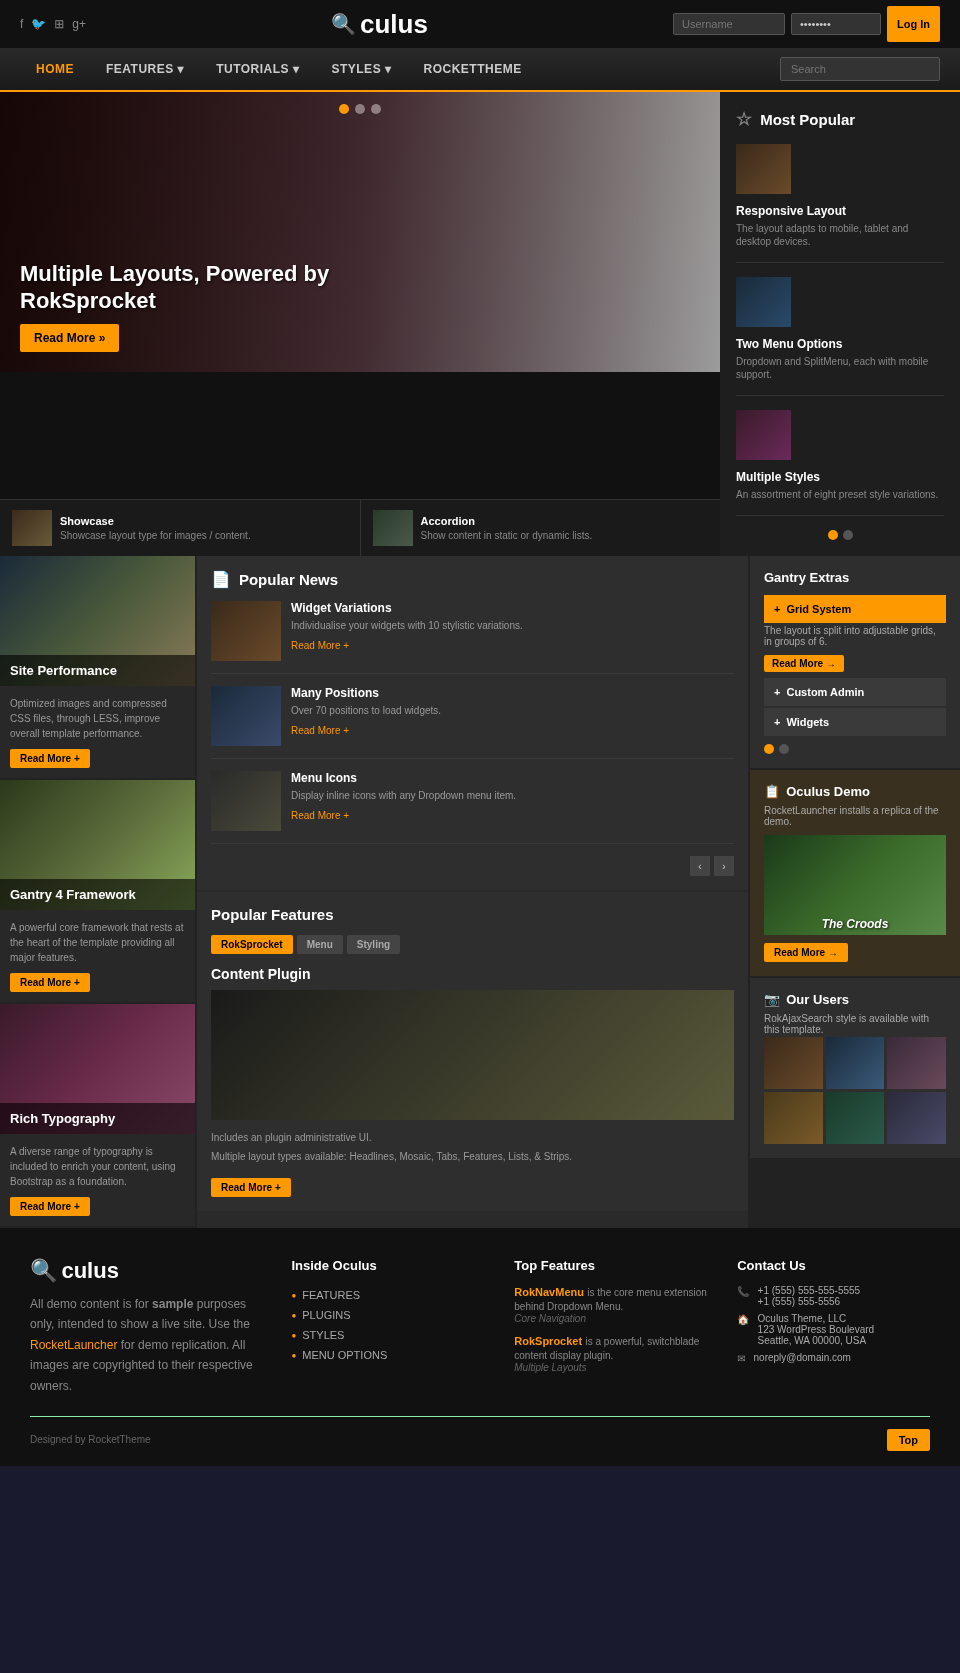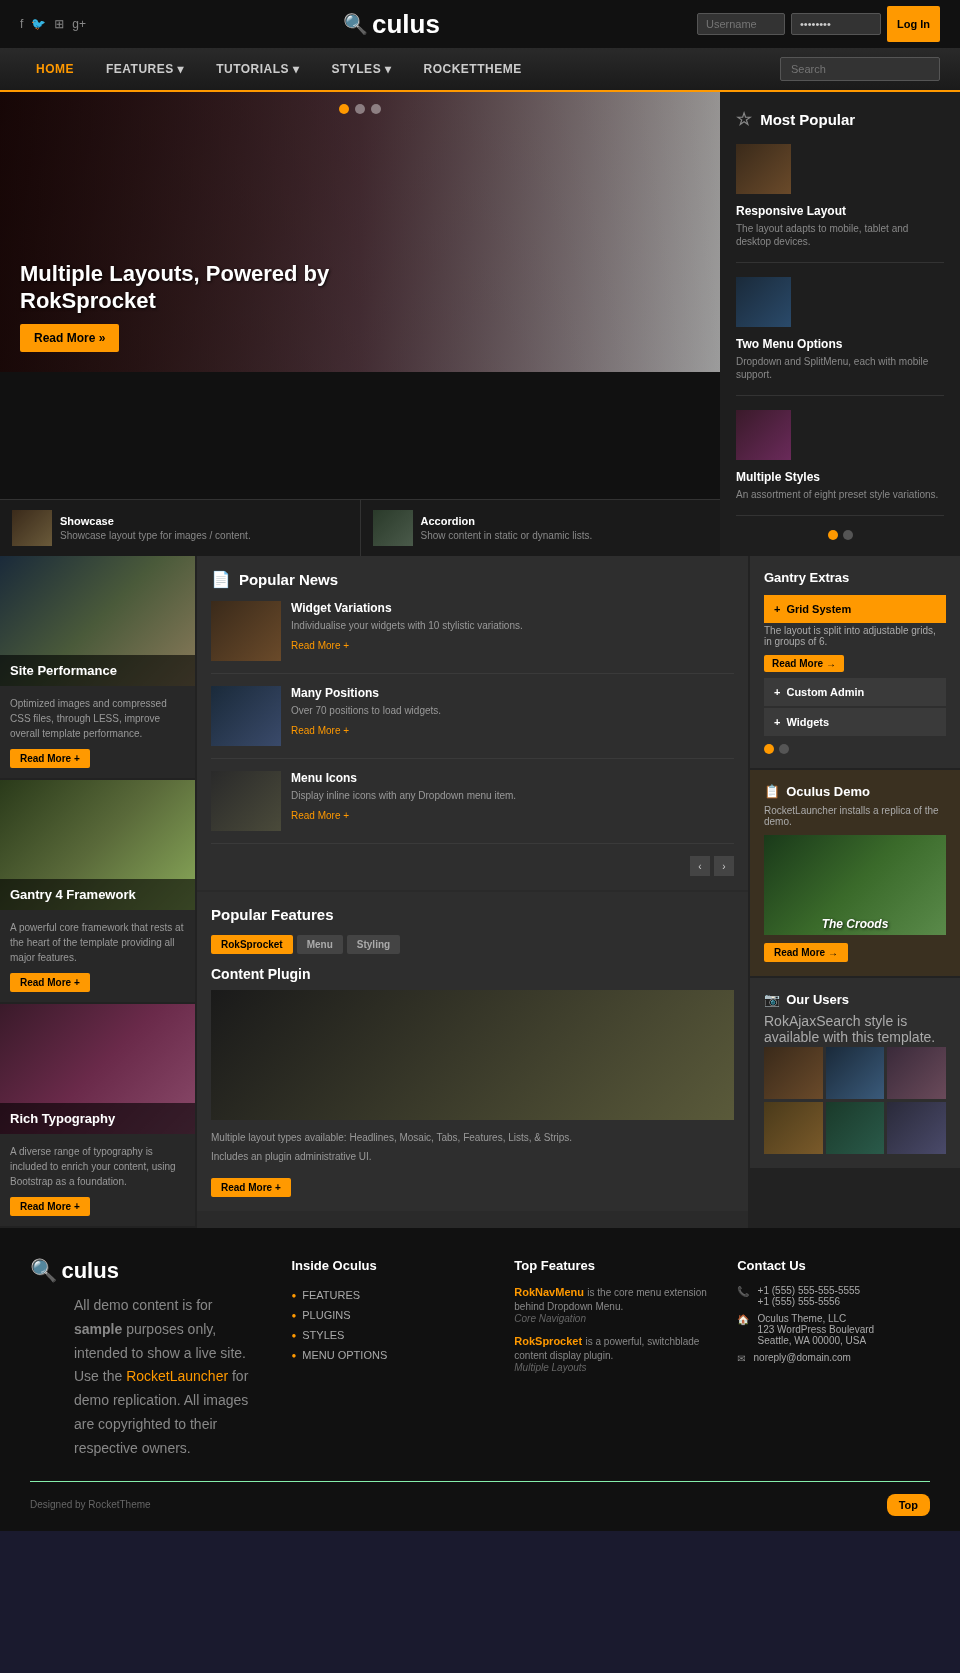--- a/index.html
+++ b/index.html
@@ -4,21 +4,21 @@
   <style>
     * { margin: 0; padding: 0; box-sizing: border-box; }
     body { font-family: Arial, sans-serif; background: #1a1a2e; color: #ccc; font-size: 12px; width: 960px; }
 
     
     .top-bar { background: #111; padding: 6px 20px; display: flex; align-items: center; justify-content: space-between; }
     .top-bar-icons { display: flex; gap: 8px; }
     .top-bar-icons span { color: #888; font-size: 12px; cursor: pointer; }
     .logo { font-size: 26px; font-weight: bold; color: #fff; display: flex; align-items: center; gap: 4px; }
     .top-bar-auth { display: flex; gap: 6px; align-items: center; }
-    .top-bar-auth input { background: #333; border: 1px solid #555; color: #ccc; padding: 4px 8px; font-size: 11px; border-radius: 2px; width: 88px; }
+    .top-bar-auth input { background: #333; border: 1px solid #555; color: #ccc; padding: 4px 8px; font-size: 11px; border-radius: 2px; width: 112px; }
     .login-btn { background: #f90; border: none; color: #000; padding: 12px 10px; font-size: 11px; font-weight: bold; border-radius: 2px; cursor: pointer; }
 
     
     .nav { background: linear-gradient(to bottom, #2a2a2a, #1a1a1a); padding: 0 20px; display: flex; align-items: center; border-bottom: 2px solid #f90; }
     .nav-item { padding: 14px 16px; color: #ccc; font-size: 12px; font-weight: bold; cursor: pointer; text-transform: uppercase; letter-spacing: 0.5px; text-decoration: none; display: flex; align-items: center; gap: 4px; }
     .nav-item.active { color: #f90; border-bottom: 2px solid #f90; margin-bottom: -2px; }
     .nav-search { margin-left: auto; }
     .nav-search input { background: #333; border: 1px solid #555; color: #ccc; padding: 5px 10px; font-size: 11px; border-radius: 2px; width: 160px; }
 
     
@@ -100,45 +100,45 @@
     .gantry-dot.inactive { background: #555; }
 
     .oculus-demo { background: #3a3020; margin-bottom: 2px; padding: 14px; }
     .demo-title { font-size: 13px; font-weight: bold; color: #fff; margin-bottom: 6px; display: flex; align-items: center; gap: 6px; }
     .demo-desc { font-size: 10px; color: #aaa; margin-bottom: 8px; }
     .demo-img { width: 100%; height: 100px; background: #555; margin-bottom: 8px; overflow: hidden; }
     .demo-readmore { background: #f90; color: #000; padding: 4px 10px; font-size: 10px; font-weight: bold; border: none; cursor: pointer; border-radius: 2px; }
 
     .our-users { background: #2e2e2e; padding: 14px; }
     .users-title { font-size: 13px; font-weight: bold; color: #fff; margin-bottom: 6px; display: flex; align-items: center; gap: 6px; }
-    .users-desc { font-size: 14px; color: #aaa; margin-bottom: 2px; }
+    .users-desc { font-size: 10px; color: #aaa; margin-bottom: 2px; }
     .users-grid { display: grid; grid-template-columns: repeat(3, 1fr); gap: 3px; }
     .user-avatar { width: 100%; height: 52px; background: #555; }
 
     
     .footer { background: #111; padding: 30px 30px 15px; }
     .footer-content { display: flex; gap: 30px; margin-bottom: 20px; }
     .footer-logo-section { flex: 1.2; }
     .footer-logo { font-size: 22px; font-weight: bold; color: #fff; margin-bottom: 10px; display: flex; align-items: center; gap: 4px; }
-    .footer-desc { font-size: 14px; color: #888; line-height: 1.7; margin-left: 44px; }
+    .footer-desc { font-size: 12px; color: #888; line-height: 1.7; }
     .footer-desc a, .footer-desc span.highlight { color: #f90; }
     .footer-col { flex: 1; }
     .footer-col-title { font-size: 13px; font-weight: bold; color: #fff; margin-bottom: 12px; }
     .footer-list { list-style: none; }
     .footer-list li { padding: 4px 0; font-size: 11px; color: #aaa; display: flex; align-items: center; gap: 6px; cursor: pointer; }
     .footer-list li::before { content: '●'; color: #f90; font-size: 8px; }
     .top-features-item { margin-bottom: 10px; }
     .top-features-name { color: #f90; font-size: 11px; font-weight: bold; cursor: pointer; }
     .top-features-desc { font-size: 10px; color: #888; }
     .top-features-sub { font-size: 10px; color: #666; font-style: italic; }
     .contact-item { display: flex; gap: 8px; align-items: flex-start; margin-bottom: 6px; font-size: 10px; color: #aaa; }
     .contact-icon { color: #888; flex-shrink: 0; margin-top: 1px; }
     .footer-bottom { border-top: 1px solid #86efac; padding-top: 12px; display: flex; justify-content: space-between; align-items: center; }
     .footer-credit { font-size: 10px; color: #666; }
-    .top-btn { background: #f90; color: #000; padding: 5px 12px; font-size: 11px; font-weight: bold; border: none; cursor: pointer; border-radius: 8px; }
+    .top-btn { background: #f90; color: #000; padding: 5px 12px; font-size: 11px; font-weight: bold; border: none; cursor: pointer; border-radius: 2px; }
 
     
     .img-archer { background: linear-gradient(135deg, #2a0a0a 0%, #5a3a2a 40%, #aaa 100%); }
     .img-bald { background: linear-gradient(135deg, #1a2a3a, #4a5a3a, #8a7a5a); }
     .img-monster { background: linear-gradient(135deg, #2a3a1a, #5a6a3a, #8aaa5a); }
     .img-woman { background: linear-gradient(135deg, #3a1a2a, #6a2a4a, #8a4a6a); text-decoration: underline; }
     .img-avatar1 { background: linear-gradient(135deg, #3a2a1a, #6a4a2a); }
     .img-avatar2 { background: linear-gradient(135deg, #1a2a3a, #2a4a6a); }
     .img-avatar3 { background: linear-gradient(135deg, #3a1a2a, #6a2a5a); }
     .img-croods { background: linear-gradient(135deg, #1a3a1a, #3a6a2a, #5a8a4a); }
@@ -325,22 +325,22 @@
 
     <div class="section-block">
       <div class="section-title">Popular Features</div>
       <div class="tabs">
         <button class="tab">RokSprocket</button>
         <button class="tab inactive">Menu</button>
         <button class="tab inactive">Styling</button>
       </div>
       <div class="feature-content-title">Content Plugin</div>
       <div class="feature-img img-fastfurious"></div>
+      <div class="feature-desc" style="margin-top:4px;">Includes an plugin administrative UI.</div>
       <div class="feature-desc">Multiple layout types available: Headlines, Mosaic, Tabs, Features, Lists, &amp; Strips.</div>
-      <div class="feature-desc" style="margin-top:4px;">Includes an plugin administrative UI.</div>
       <button class="read-more-btn" style="margin-top:10px;">Read More +</button>
     </div>
   </div>
 
   <div class="right-col">
 
     <div class="gantry-block">
       <div class="gantry-title">Gantry Extras</div>
       <div class="gantry-item">
         <span>+</span>

